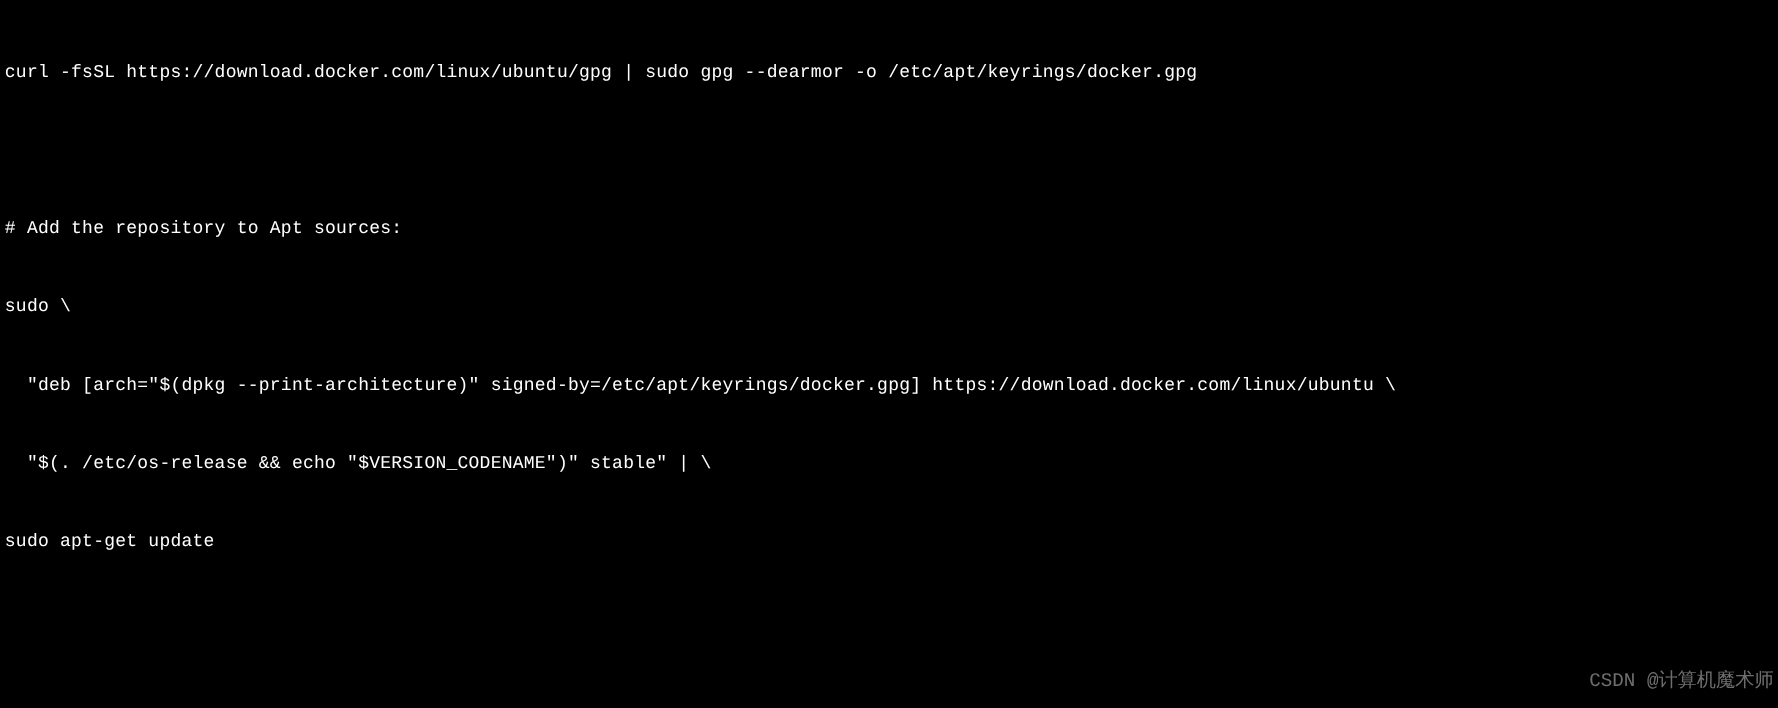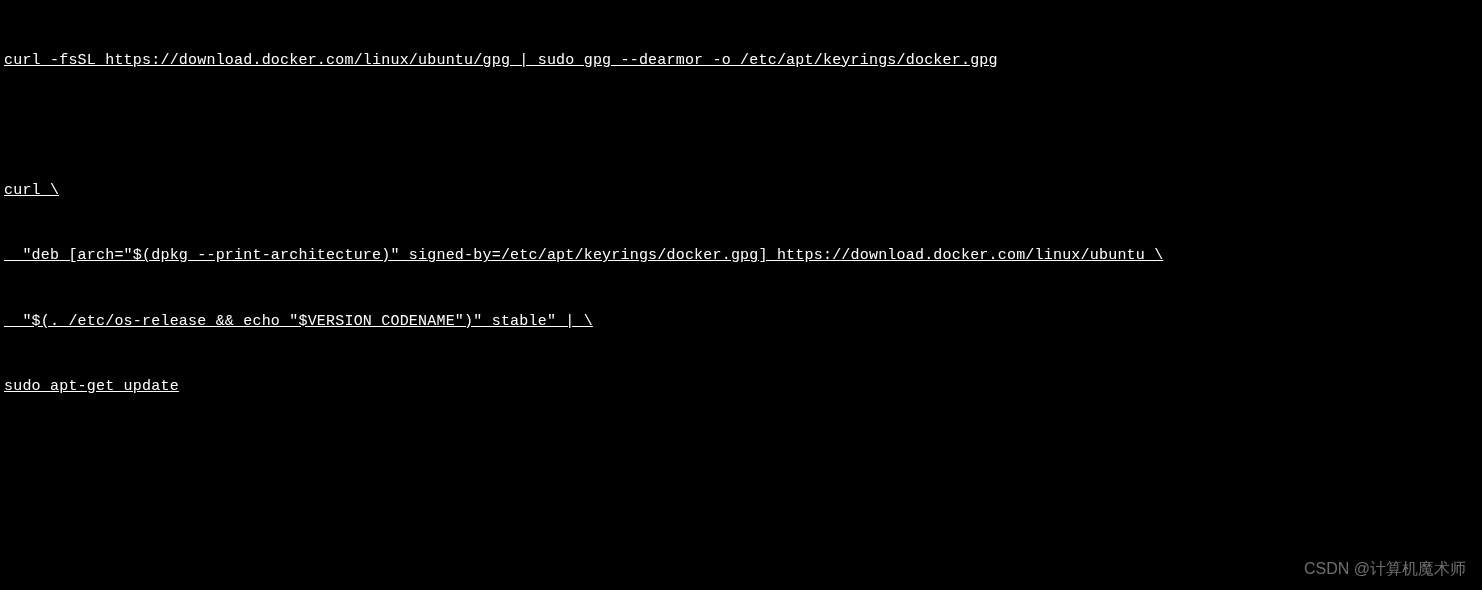--- a/index.html
+++ b/index.html
@@ -19,39 +19,39 @@
     overflow: hidden;
     position: relative;
     letter-spacing: 0.2px;
   }
   .terminal {
     white-space: pre;
   }
   .line {
     white-space: pre;
     min-height: 1.45em;
-    text-decoration: underline;
   }
   .watermark {
     position: absolute;
-    right: 16px;
+    right: 4px;
     bottom: 10px;
     color: rgba(200,200,200,0.55);
-    font-family: Liberation Sans, sans-serif;
+    font-family: Liberation Mono, monospace;
     font-size: 16px;
     letter-spacing: 0;
   }
 </style>
 </head>
 <body>
 
 <div class="terminal">
   <div class="line">curl -fsSL https://download.docker.com/linux/ubuntu/gpg | sudo gpg --dearmor -o /etc/apt/keyrings/docker.gpg</div>
   <div class="line"></div>
-  <div class="line">curl \</div>
+  <div class="line"># Add the repository to Apt sources:</div>
+  <div class="line">sudo \</div>
   <div class="line">  "deb [arch="$(dpkg --print-architecture)" signed-by=/etc/apt/keyrings/docker.gpg] https://download.docker.com/linux/ubuntu \</div>
   <div class="line">  "$(. /etc/os-release &amp;&amp; echo "$VERSION_CODENAME")" stable" | \</div>
   <div class="line">sudo apt-get update</div>
   
   
   
   
   
   
   

